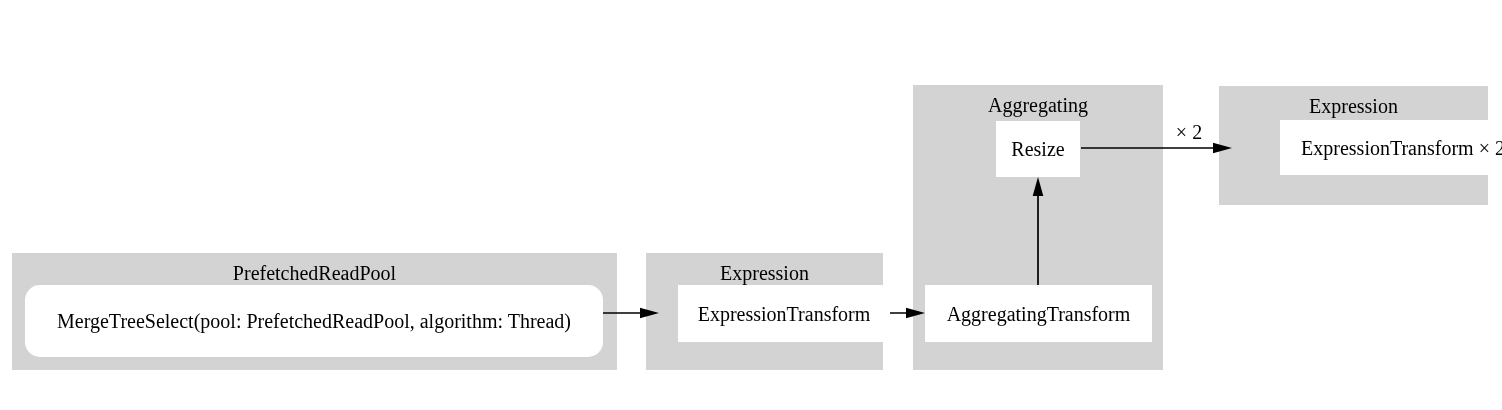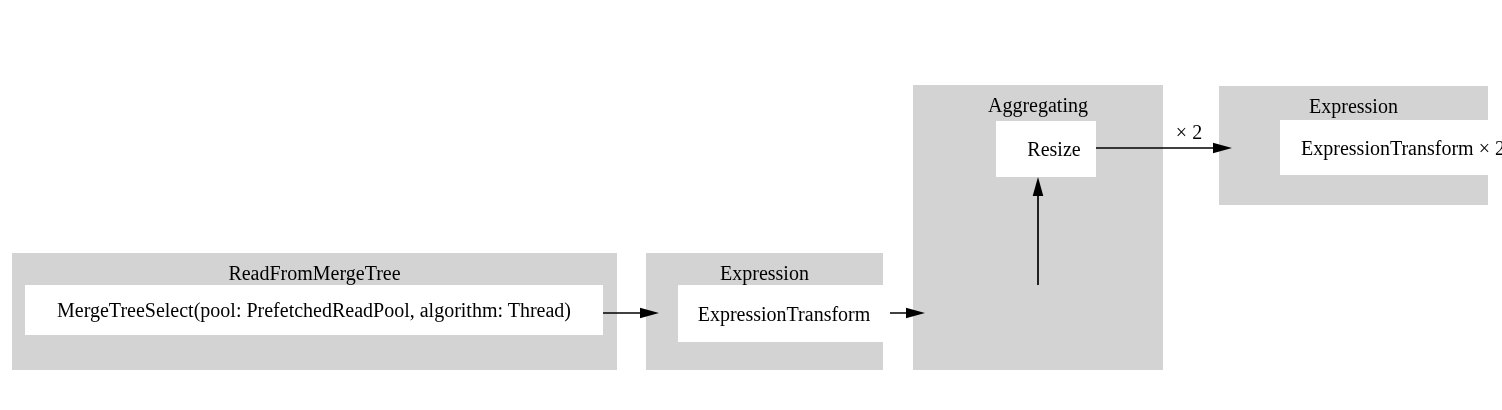--- a/index.html
+++ b/index.html
@@ -53,21 +53,21 @@
     text-align: center;
     white-space: nowrap;
   }
 </style>
 </head>
 <body>
 
 <div class="canvas">
 
   <div class="cluster" style="left:12px; top:236px; width:605px; height:117px;">
-    <div class="cluster-title">ReadFromMergeTree</div>
+    <div class="cluster-title">PrefetchedReadPool</div>
   </div>
 
   <div class="cluster" style="left:646px; top:236px; width:237px; height:117px;">
     <div class="cluster-title">Expression</div>
   </div>
 
   <div class="cluster" style="left:913px; top:68px; width:250px; height:285px;">
     <div class="cluster-title">Aggregating</div>
   </div>
 
@@ -87,22 +87,23 @@
       <line x1="1038" y1="285" x2="1038" y2="195" fill="none"></line>
       <polygon points="1038,177 1032.7,196 1043.3,196" stroke="none"></polygon>
 
       <line x1="1081" y1="148" x2="1214" y2="148" fill="none"></line>
       <polygon points="1232,148 1213,142.7 1213,153.3" stroke="none"></polygon>
     </g>
   </svg>
 
   <div class="edge-label" style="left:1160px; top:122px; width:58px;">× 2</div>
 
-  <div class="node" style="left:25px; top:285px; width:578px; height:50px;">MergeTreeSelect(pool: PrefetchedReadPool, algorithm: Thread)</div>
+  <div class="node" style="left:25px; top:285px; width:578px; height:72px;border-radius:15px;">MergeTreeSelect(pool: PrefetchedReadPool, algorithm: Thread)</div>
 
   <div class="node" style="left:658px; top:285px; width:212px; height:57px;margin-left:20px;">ExpressionTransform</div>
 
-  <div class="node" style="left:996px; top:121px; width:84px; height:56px;padding-left:16px;">Resize</div>
+  <div class="node" style="left:996px; top:121px; width:84px; height:56px;">Resize</div>
 
+  <div class="node" style="left:925px; top:285px; width:227px; height:57px;">AggregatingTransform</div>
 
   <div class="node" style="left:1280px; top:120px; width:246px; height:55px;">ExpressionTransform × 2</div>
 
 </div>
 
 </body></html>

